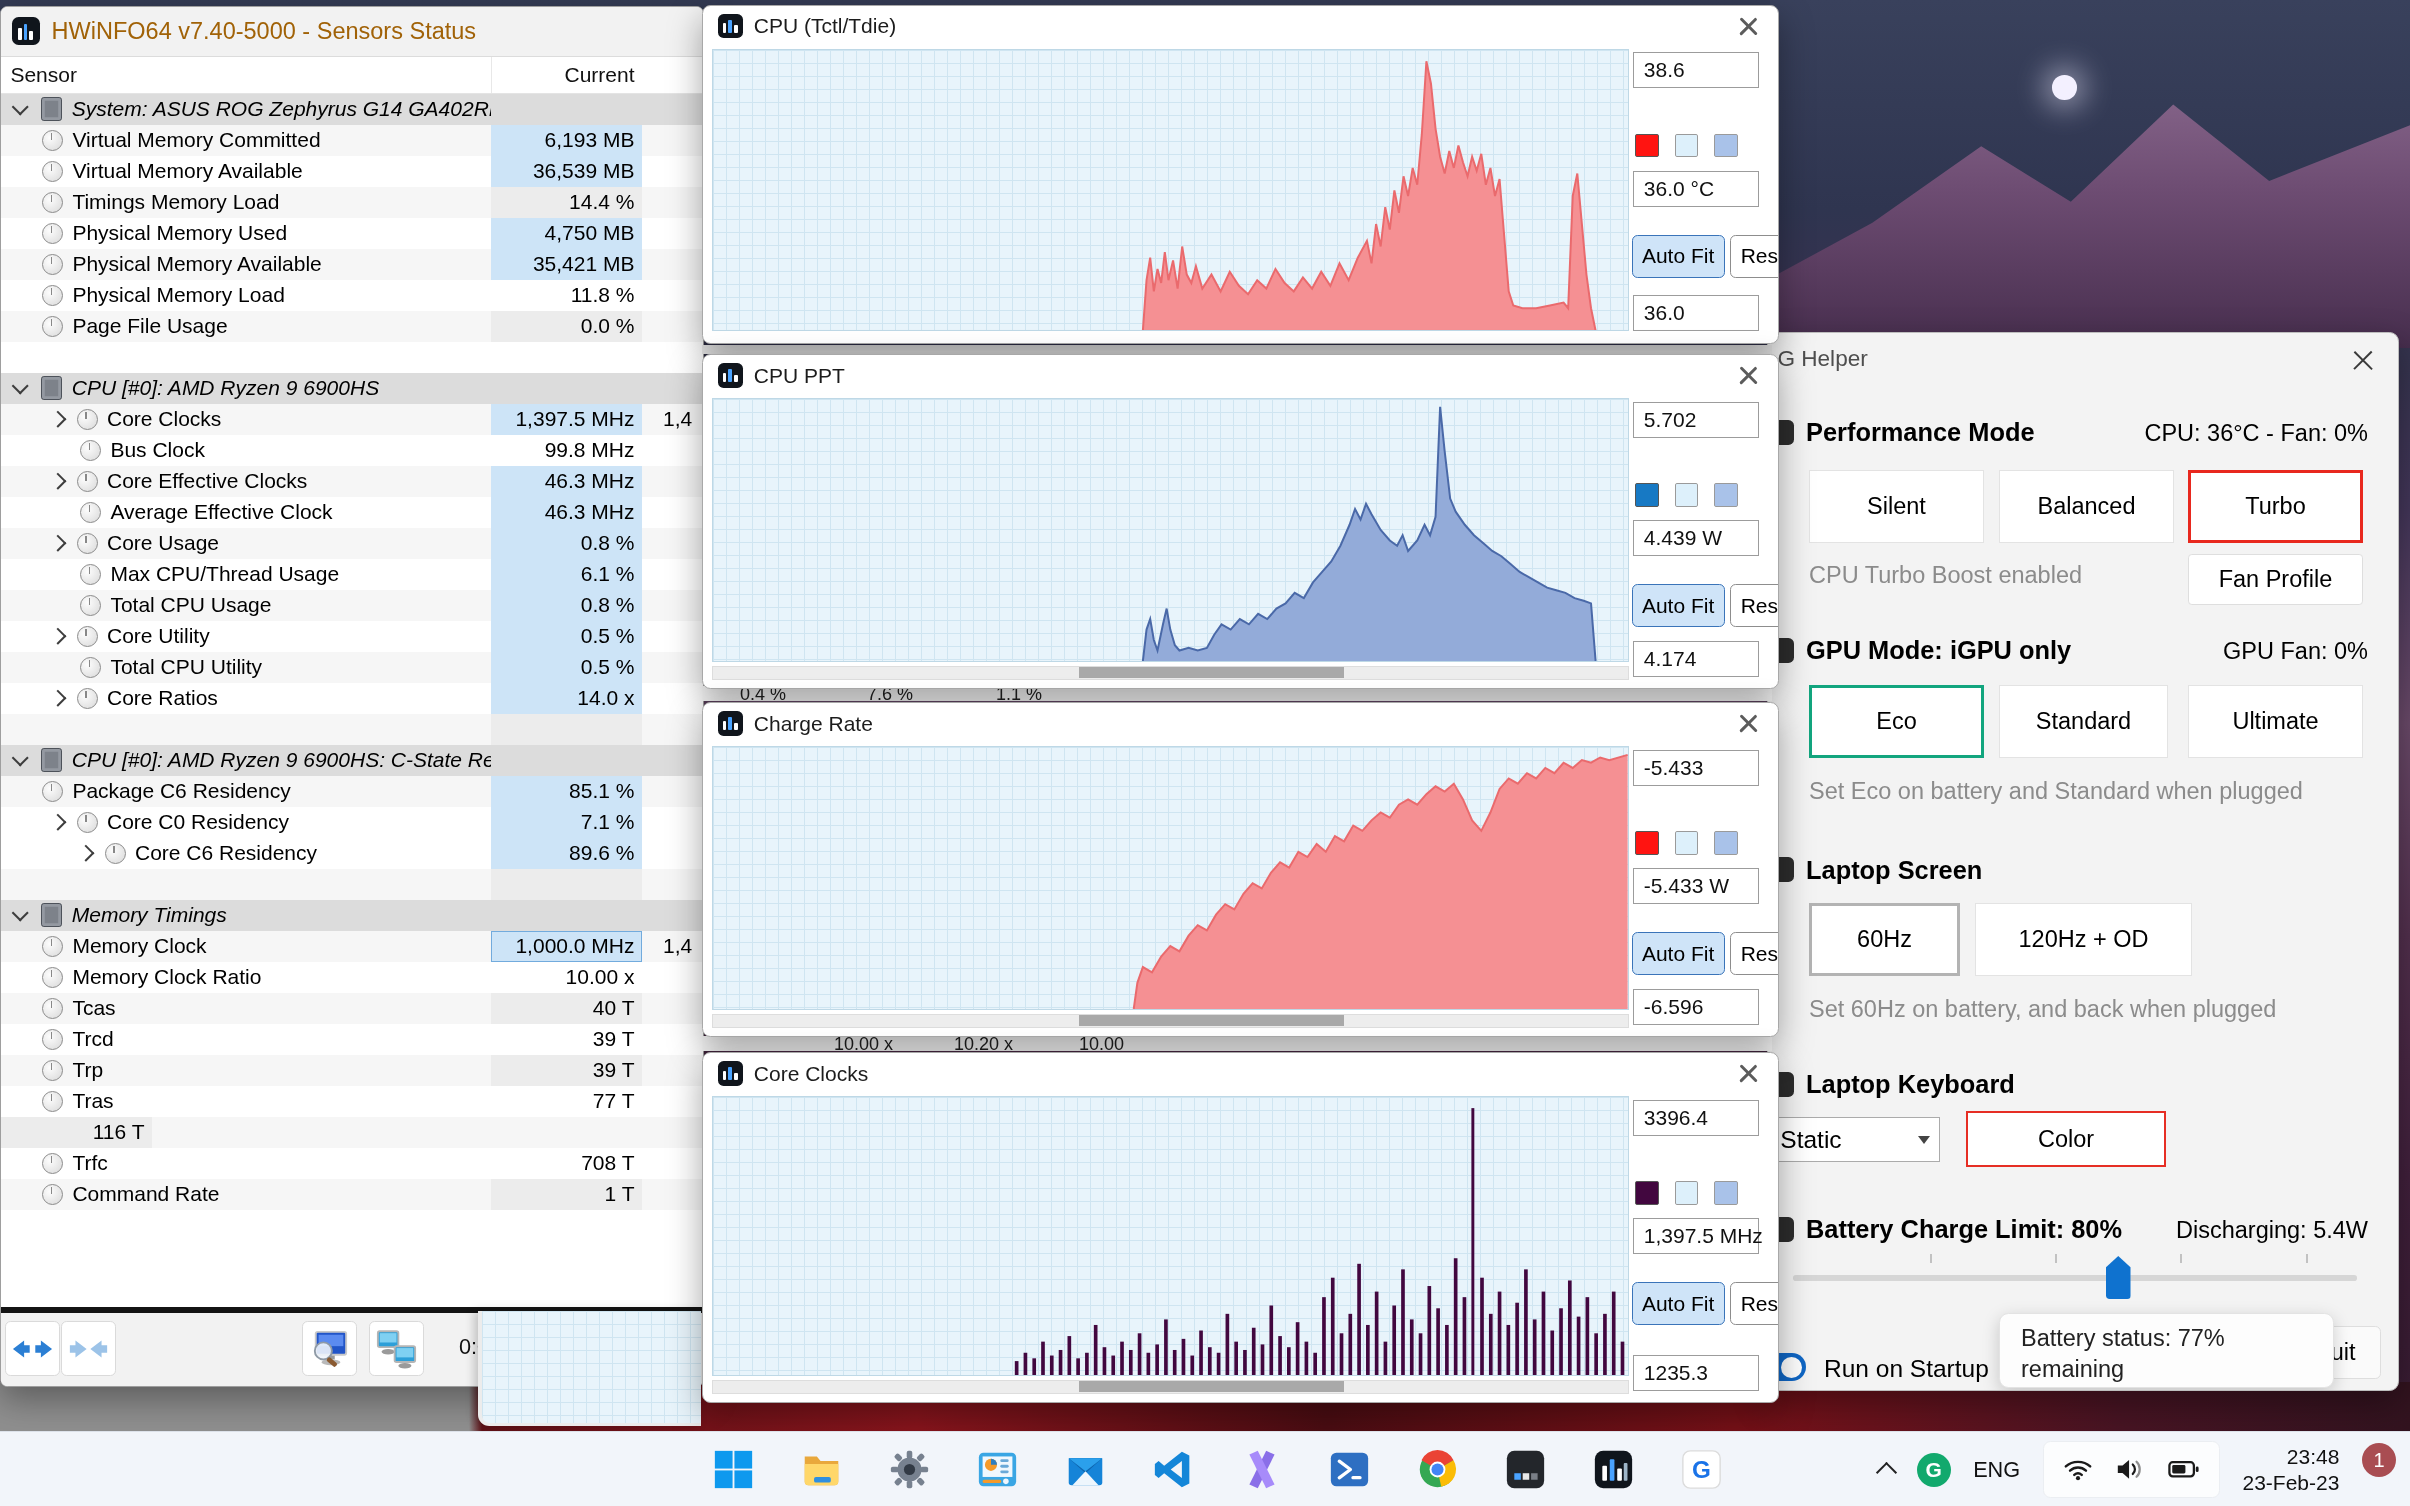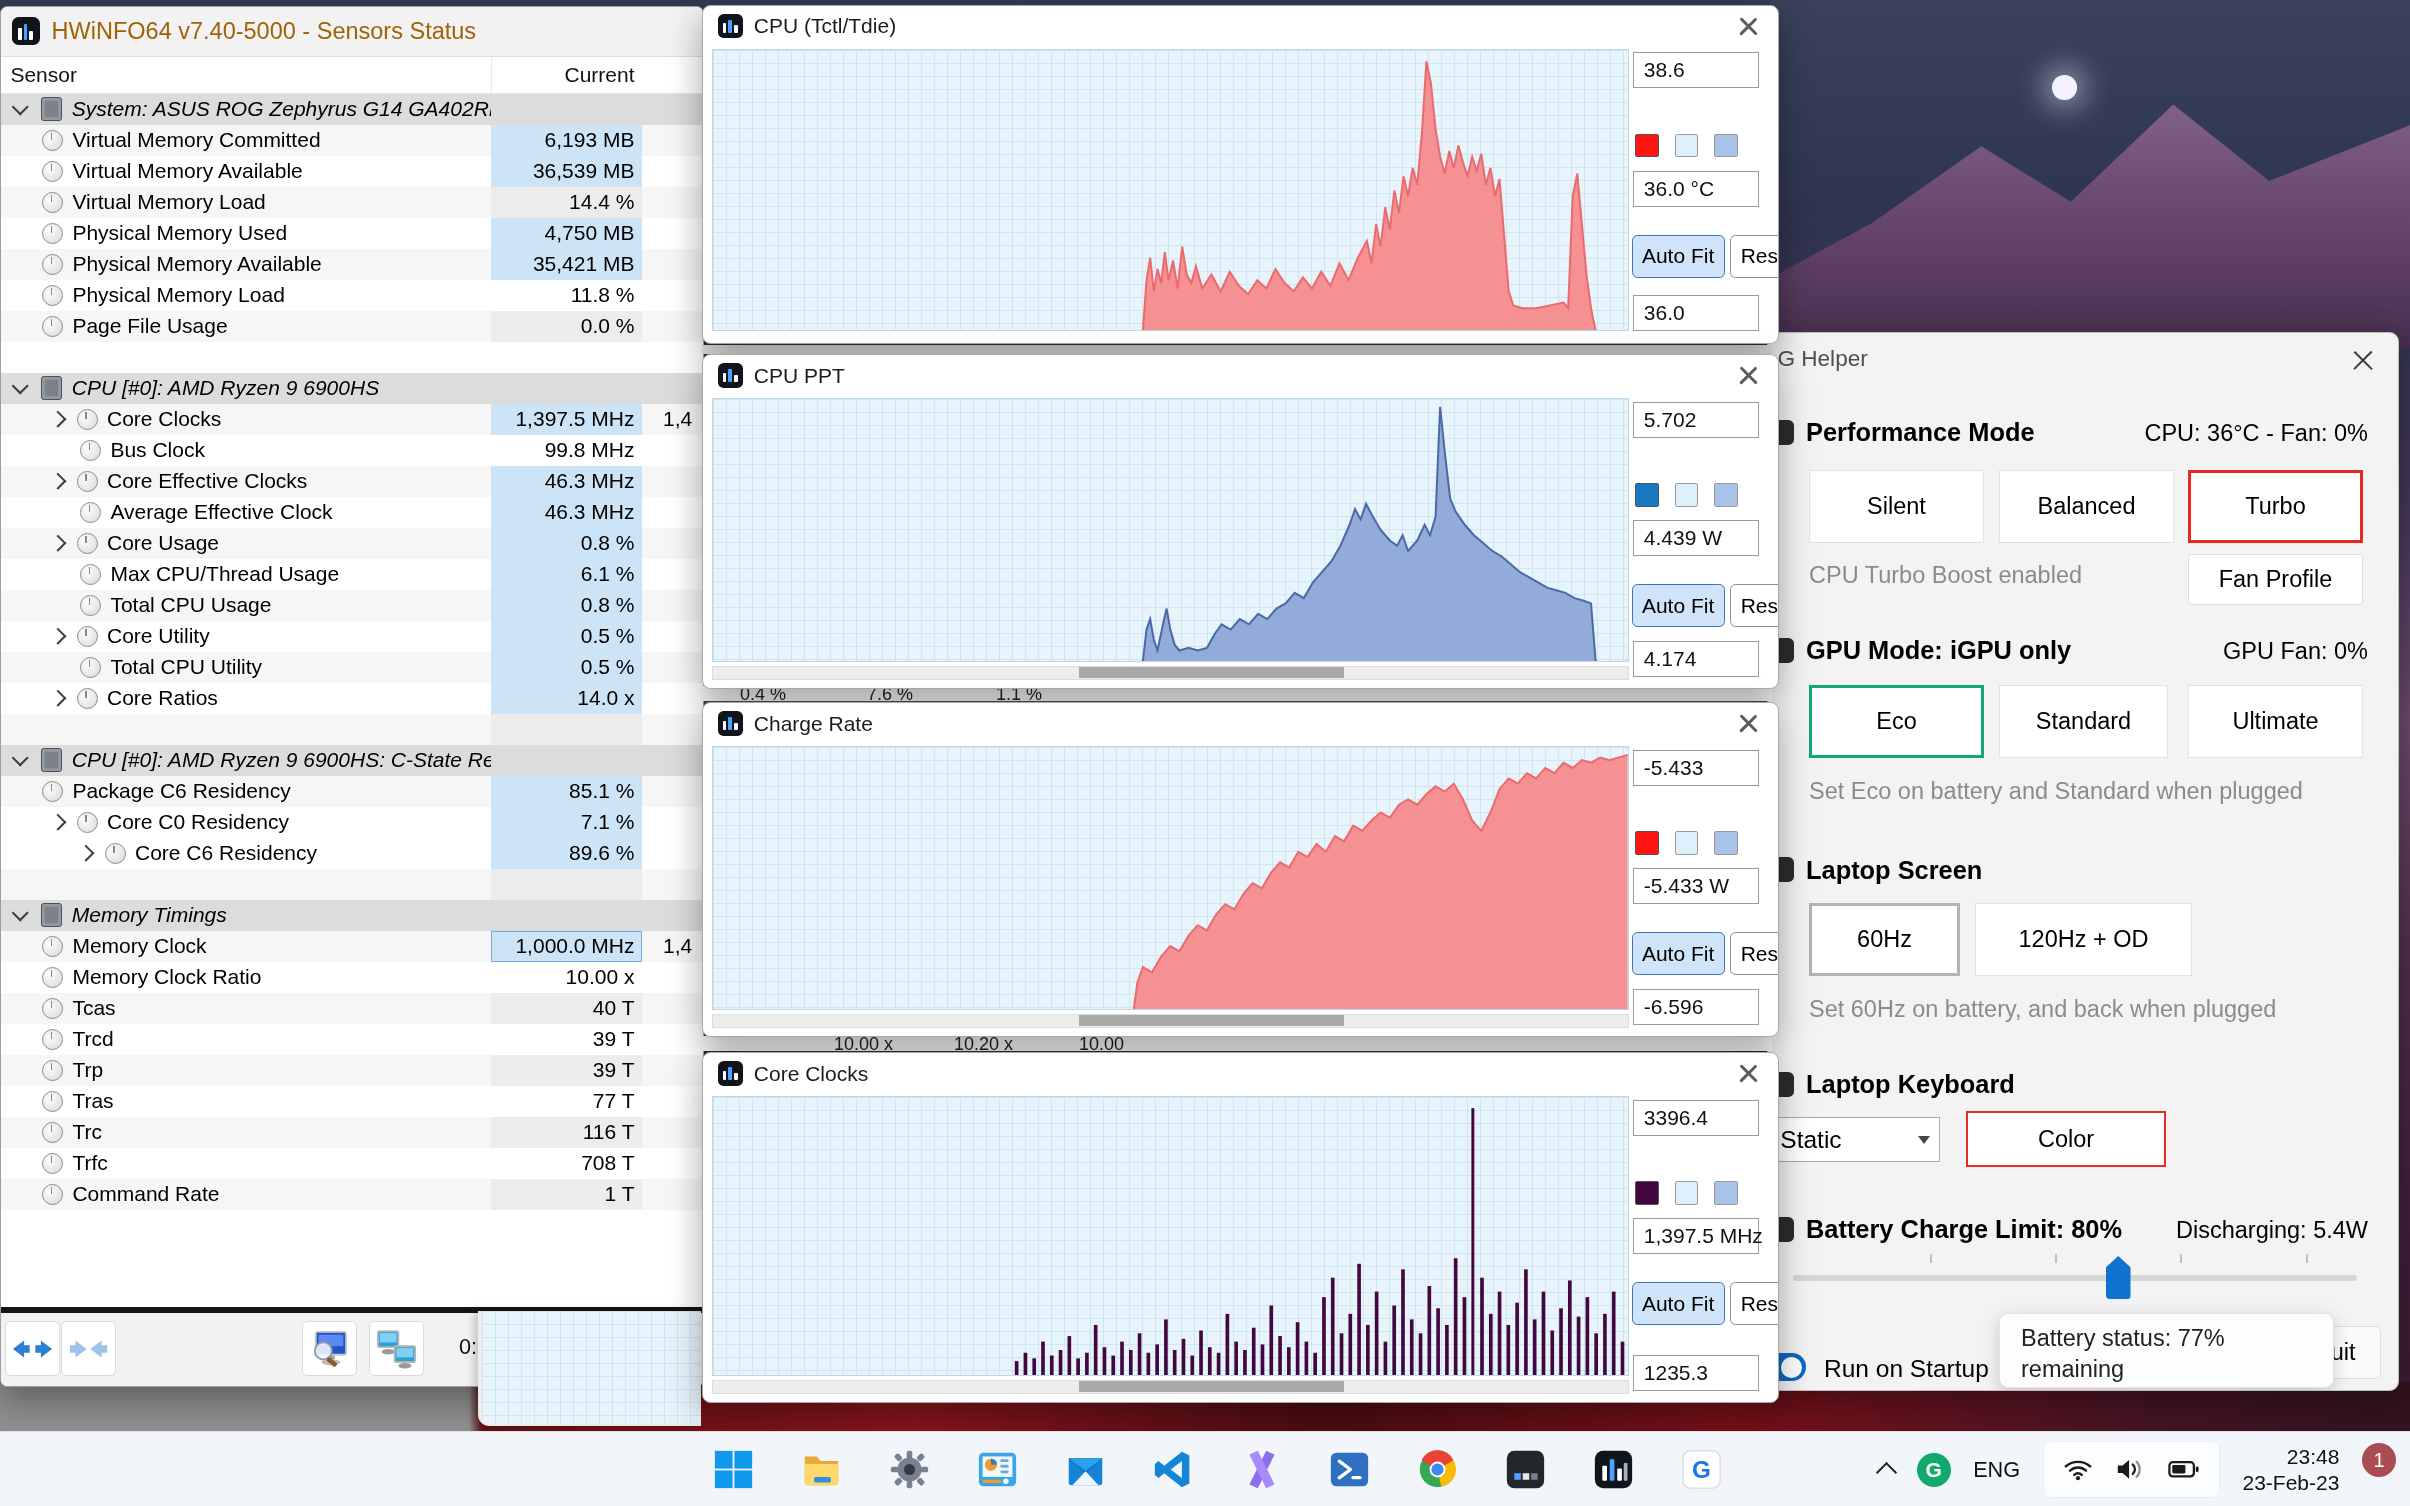--- a/index.html
+++ b/index.html
@@ -225,21 +225,21 @@
         <div class="scell-label" style="padding-left: 41px;">
           <span class="icon-clock"></span>
           <span>Virtual Memory Available</span>
         </div>
         <div class="scell-val hl">36,539 MB</div>
         <div class="scell-extra"></div>
       </div>
       <div class="srow stripe">
         <div class="scell-label" style="padding-left: 41px;">
           <span class="icon-clock"></span>
-          <span>Virtual Memory Load</span>
+          <span>Timings Memory Load</span>
         </div>
         <div class="scell-val">14.4 %</div>
         <div class="scell-extra"></div>
       </div>
       <div class="srow">
         <div class="scell-label" style="padding-left: 41px;">
           <span class="icon-clock"></span>
           <span>Physical Memory Used</span>
         </div>
         <div class="scell-val hl">4,750 MB</div>
@@ -464,24 +464,20 @@
       </div>
       <div class="srow">
         <div class="scell-label" style="padding-left: 41px; text-align: center;">
           <span class="icon-clock"></span>
           <span>Tras</span>
         </div>
         <div class="scell-val">77 T</div>
         <div class="scell-extra"></div>
       </div>
       <div class="srow stripe">
-        <div class="scell-label" style="padding-left: 41px;">
-          <span class="icon-clock"></span>
-          <span>Trc</span>
-        </div>
         <div class="scell-val">116 T</div>
         <div class="scell-extra"></div>
       </div>
       <div class="srow">
         <div class="scell-label" style="padding-left: 41px;">
           <span class="icon-clock"></span>
           <span>Trfc</span>
         </div>
         <div class="scell-val">708 T</div>
         <div class="scell-extra"></div>

